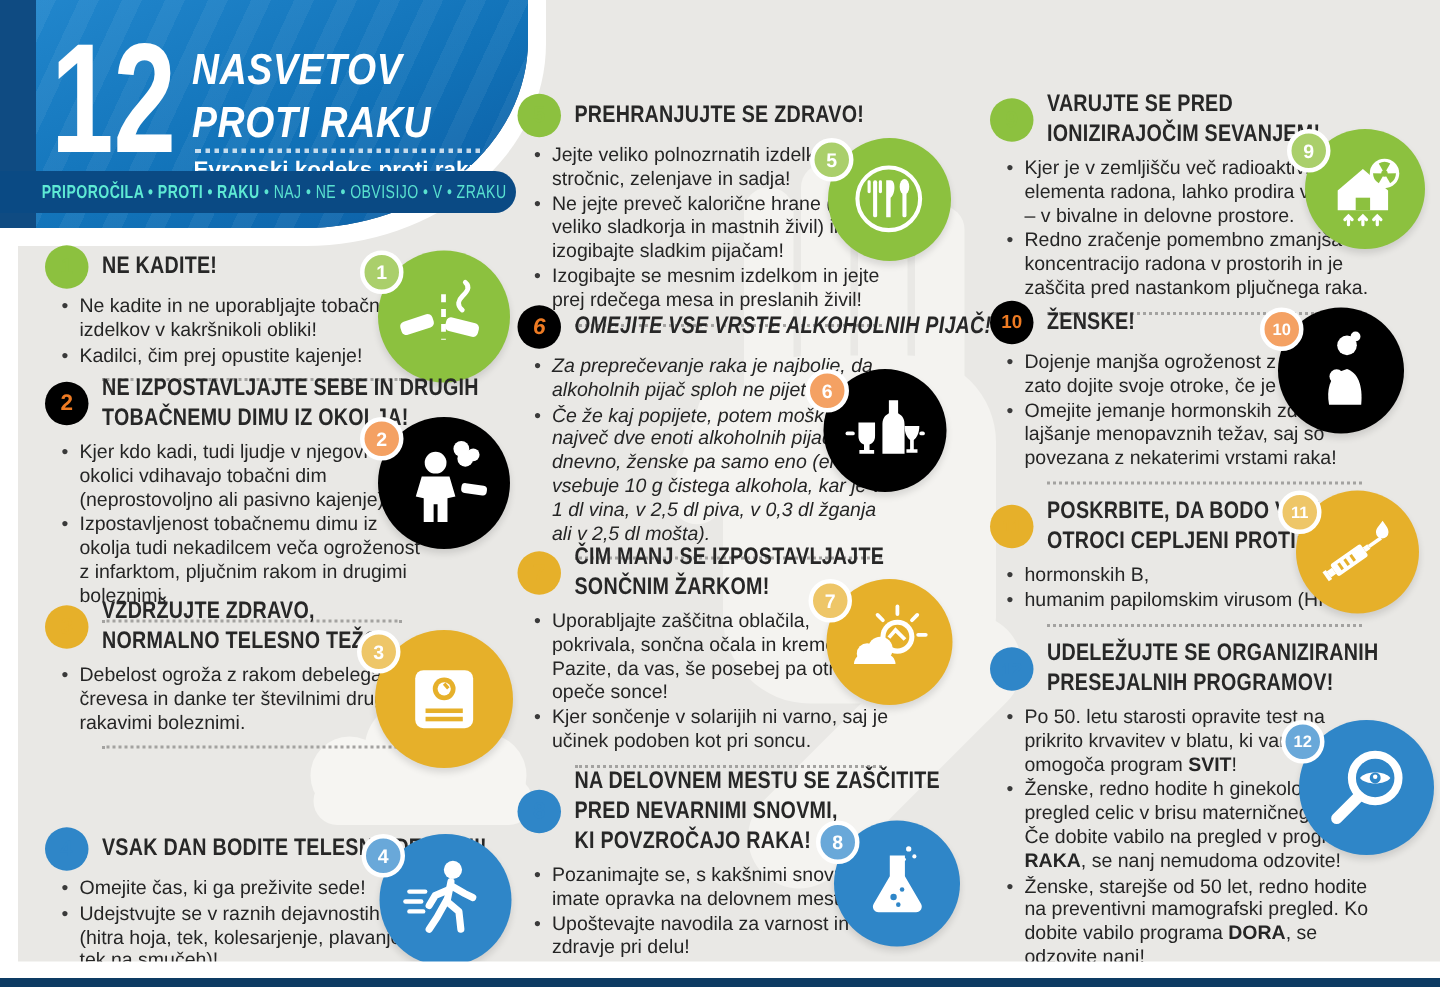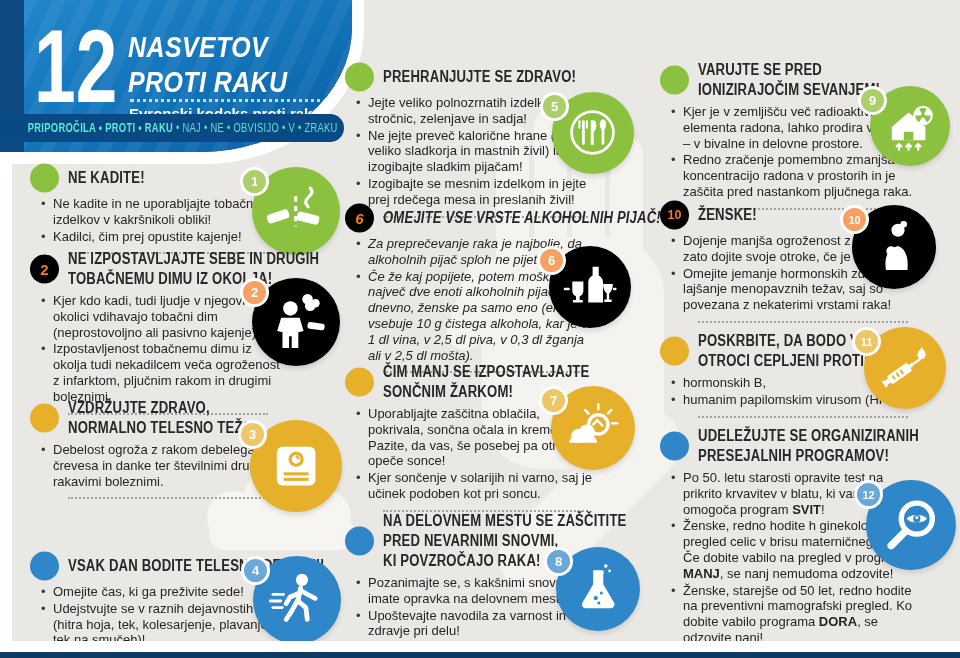--- a/index.html
+++ b/index.html
@@ -446,21 +446,21 @@
       <div class="tip" style="left: 660px; top: 426px; width: 292px;">
         <div class="tip-head">
           <div class="num c-blue two">12</div>
           <div class="tip-title">
             <span class="tl">UDELEŽUJTE SE ORGANIZIRANIH</span>
             <span class="tl">PRESEJALNIH PROGRAMOV!</span>
           </div>
         </div>
         <ul class="bullets" style="width: 252px;">
           <li>Po 50. letu starosti opravite test na prikrito krvavitev v blatu, ki vam ga omogoča program <b>SVIT</b>!</li>
-          <li>Ženske, redno hodite h ginekologu na pregled celic v brisu materničnega vratu! Če dobite vabilo na pregled v programu <b>MANJ</b>, se nanj nemudoma odzovite!</li>
+          <li>Ženske, redno hodite h ginekologu na pregled celic v brisu materničnega vratu! Če dobite vabilo na pregled v programu <b>RAKA</b>, se nanj nemudoma odzovite!</li>
           <li>Ženske, starejše od 50 let, redno hodite na preventivni mamografski pregled. Ko dobite vabilo programa <b>DORA</b>, se odzovite nanj!</li>
         </ul>
       </div>
       <div class="icon-circle c-blue" style="left: 866px; top: 480px; width: 90px; height: 90px;">
         <div class="badge b-blue two">12</div>
         <div style="position: absolute; inset: 0px;">
           <svg viewBox="0 0 48 48">
             <circle cx="28" cy="19" r="11.5" fill="none" stroke="#fff" stroke-width="4"></circle>
             <path d="M19.5 28.5L9 39" stroke="#fff" stroke-width="5.5" stroke-linecap="round"></path>
             <path d="M20.5 19c2.5-3.6 12.5-3.6 15 0-2.5 3.6-12.5 3.6-15 0z" fill="#fff"></path>

